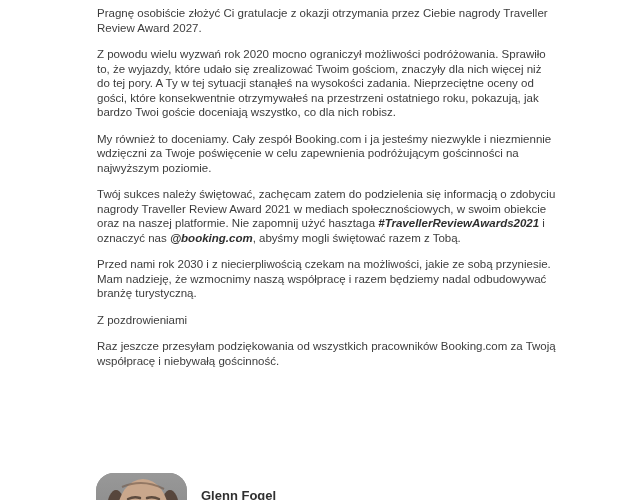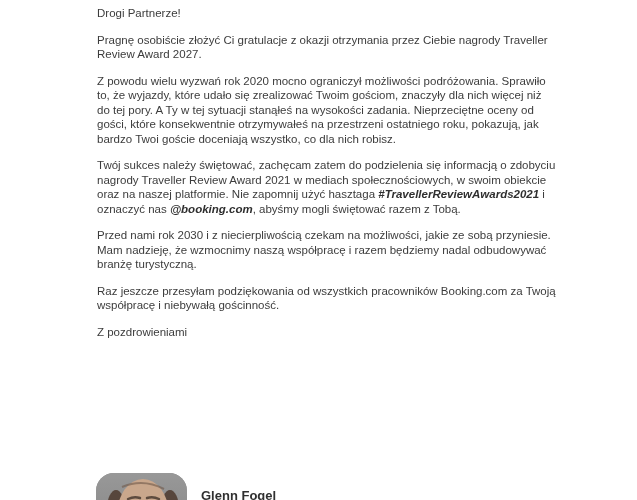--- a/index.html
+++ b/index.html
@@ -67,27 +67,27 @@
     color: #303030;
     white-space: nowrap;
   }
 </style>
 </head>
 <body>
 
 <div class="page">
 
   <div class="letter">
-      <p class="para"><span class="">Drogi Partnerze!</span></p>
       <p class="para"><span class="">Pragnę osobiście złożyć Ci gratulacje z okazji otrzymania przez Ciebie nagrody Traveller Review Award 2027.</span></p>
       <p class="para"><span class="">Z powodu wielu wyzwań rok 2020 mocno ograniczył możliwości podróżowania. Sprawiło to, że wyjazdy, które udało się zrealizować Twoim gościom, znaczyły dla nich więcej niż do tej pory. A Ty w tej sytuacji stanąłeś na wysokości zadania. Nieprzeciętne oceny od gości, które konsekwentnie otrzymywałeś na przestrzeni ostatniego roku, pokazują, jak bardzo Twoi goście doceniają wszystko, co dla nich robisz.</span></p>
+      <p class="para"><span class="">My również to doceniamy. Cały zespół Booking.com i ja jesteśmy niezwykle i niezmiennie wdzięczni za Twoje poświęcenie w celu zapewnienia podróżującym gościnności na najwyższym poziomie.</span></p>
       <p class="para"><span class="">Twój sukces należy świętować, zachęcam zatem do podzielenia się informacją o zdobyciu nagrody Traveller Review Award 2021 w mediach społecznościowych, w swoim obiekcie oraz na naszej platformie. Nie zapomnij użyć hasztaga </span><span class="bold">#TravellerReviewAwards2021</span><span class=""> i oznaczyć nas </span><span class="bold">@booking.com</span><span class="">, abyśmy mogli świętować razem z Tobą.</span></p>
       <p class="para"><span class="">Przed nami rok 2030 i z niecierpliwością czekam na możliwości, jakie ze sobą przyniesie. Mam nadzieję, że wzmocnimy naszą współpracę i razem będziemy nadal odbudowywać branżę turystyczną.</span></p>
+      <p class="para"><span class="">Z pozdrowieniami</span></p>
       <p class="para"><span class="">Raz jeszcze przesyłam podziękowania od wszystkich pracowników Booking.com za Twoją współpracę i niebywałą gościnność.</span></p>
-      <p class="para"><span class="">Z pozdrowieniami</span></p>
     </div>
 
   <div class="signature">
     <div class="avatar">
       <svg viewBox="0 0 91 91" aria-hidden="true">
         <defs>
           <linearGradient id="bgGrad" x1="0" y1="0" x2="0" y2="1">
             <stop offset="0" stop-color="#989898"></stop>
             <stop offset="1" stop-color="#7f7f7f"></stop>
           </linearGradient>

